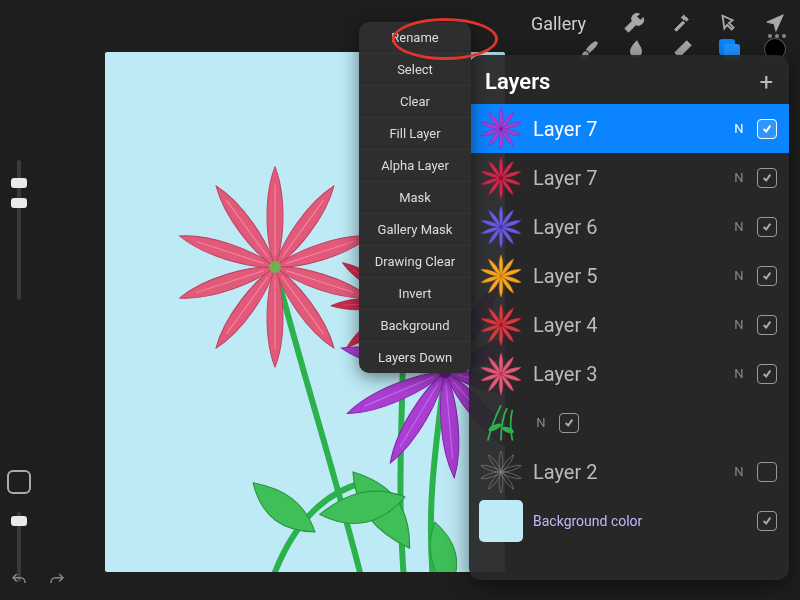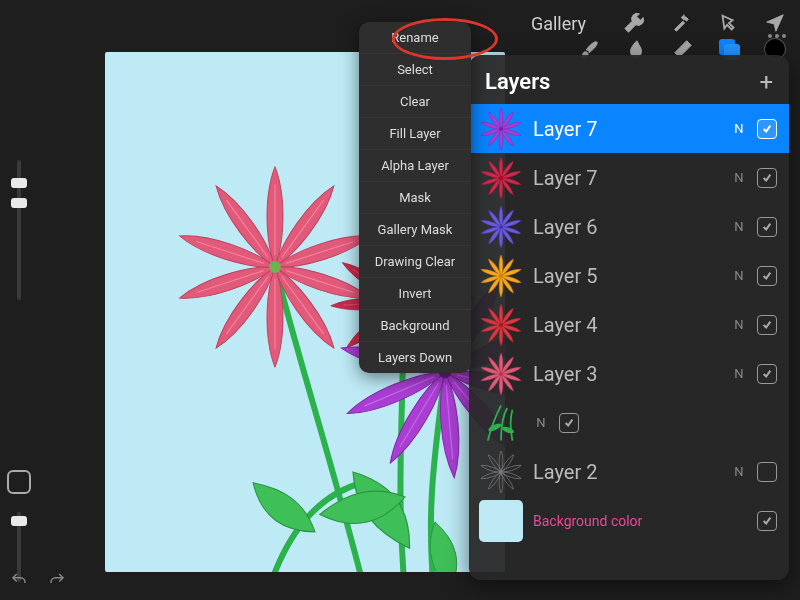--- a/index.html
+++ b/index.html
@@ -147,21 +147,21 @@
   .layer-row.sel .blend { color:#fff; }
   .layer-row .vis {
     width:18px; height:18px; border:1.5px solid #999; border-radius:4px;
     display:flex;align-items:center;justify-content:center;
   }
   .layer-row.sel .vis { border-color:#fff; background:rgba(255,255,255,.15);}
   .vis .chk { width:10px;height:10px; }
   .vis .chk path{ stroke:#aaa; stroke-width:2.5; fill:none;}
   .layer-row.sel .vis .chk path{ stroke:#fff; }
   .bg-swatch{ width:44px;height:42px;border-radius:5px;background:#bdeaf5;flex:0 0 44px;}
-  .bg-name{flex:1;color:#ec4899;font-size:14px;}
+  .bg-name{flex:1;color:#c4b5fd;font-size:14px;}
 
   
   .thumb svg { width:44px; height:44px; }
 
 </style>
 </head>
 <body>
 
 <div class="topbar">
   <div class="left">

